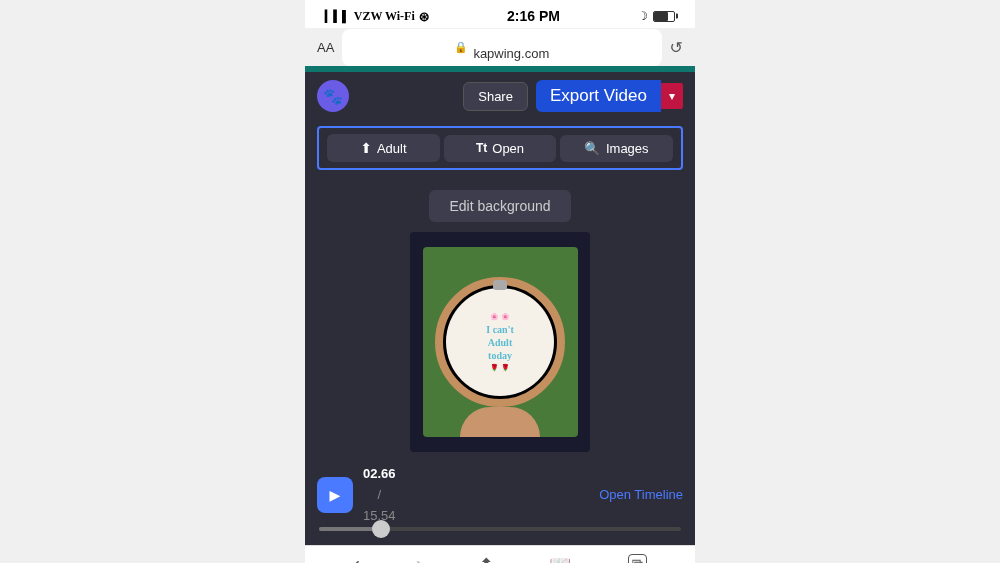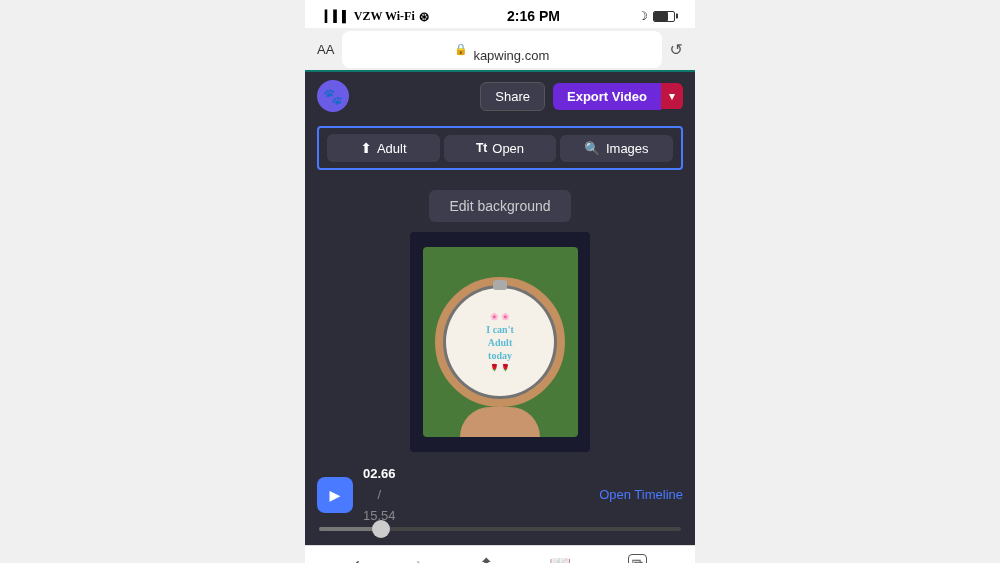--- a/index.html
+++ b/index.html
@@ -77,21 +77,21 @@
     }
 
     
     .browser-bar {
       background: #f0f0f0;
       padding: 6px 12px;
       display: flex;
       align-items: center;
       gap: 8px;
       height: 44px;
-      border-bottom: 2px solid #0f766e;
+      border-bottom: 6px solid #0f766e;
     }
     .aa-button {
       font-size: 13px;
       color: #333;
       font-weight: 500;
     }
     .url-bar {
       flex: 1;
       background: #ffffff;
       border-radius: 8px;
@@ -146,26 +146,26 @@
       font-size: 13px;
       cursor: pointer;
     }
     .export-group {
       display: flex;
       align-items: center;
       border-radius: 6px;
       overflow: hidden;
     }
     .export-btn {
-      background: #6d28d9;
+      background: #1d4ed8;
       color: #ffffff;
       border: none;
       padding: 6px 14px;
-      font-size: 13px;
-      font-weight: 700;
+      font-size: 17px;
+      font-weight: 400;
       cursor: pointer;
     }
     .export-dropdown {
       background: #c01540;
       color: #ffffff;
       border: none;
       padding: 6px 8px;
       font-size: 12px;
       cursor: pointer;
     }
@@ -242,21 +242,21 @@
       background: #4a7a3a;
       display: flex;
       align-items: center;
       justify-content: center;
       position: relative;
     }
     .hoop-circle {
       width: 130px;
       height: 130px;
       border-radius: 50%;
-      background: #737373;
+      background: #000000;
       border: 8px solid #c49060;
       display: flex;
       align-items: center;
       justify-content: center;
       position: relative;
     }
     .hoop-inner {
       width: 108px;
       height: 108px;
       border-radius: 50%;

